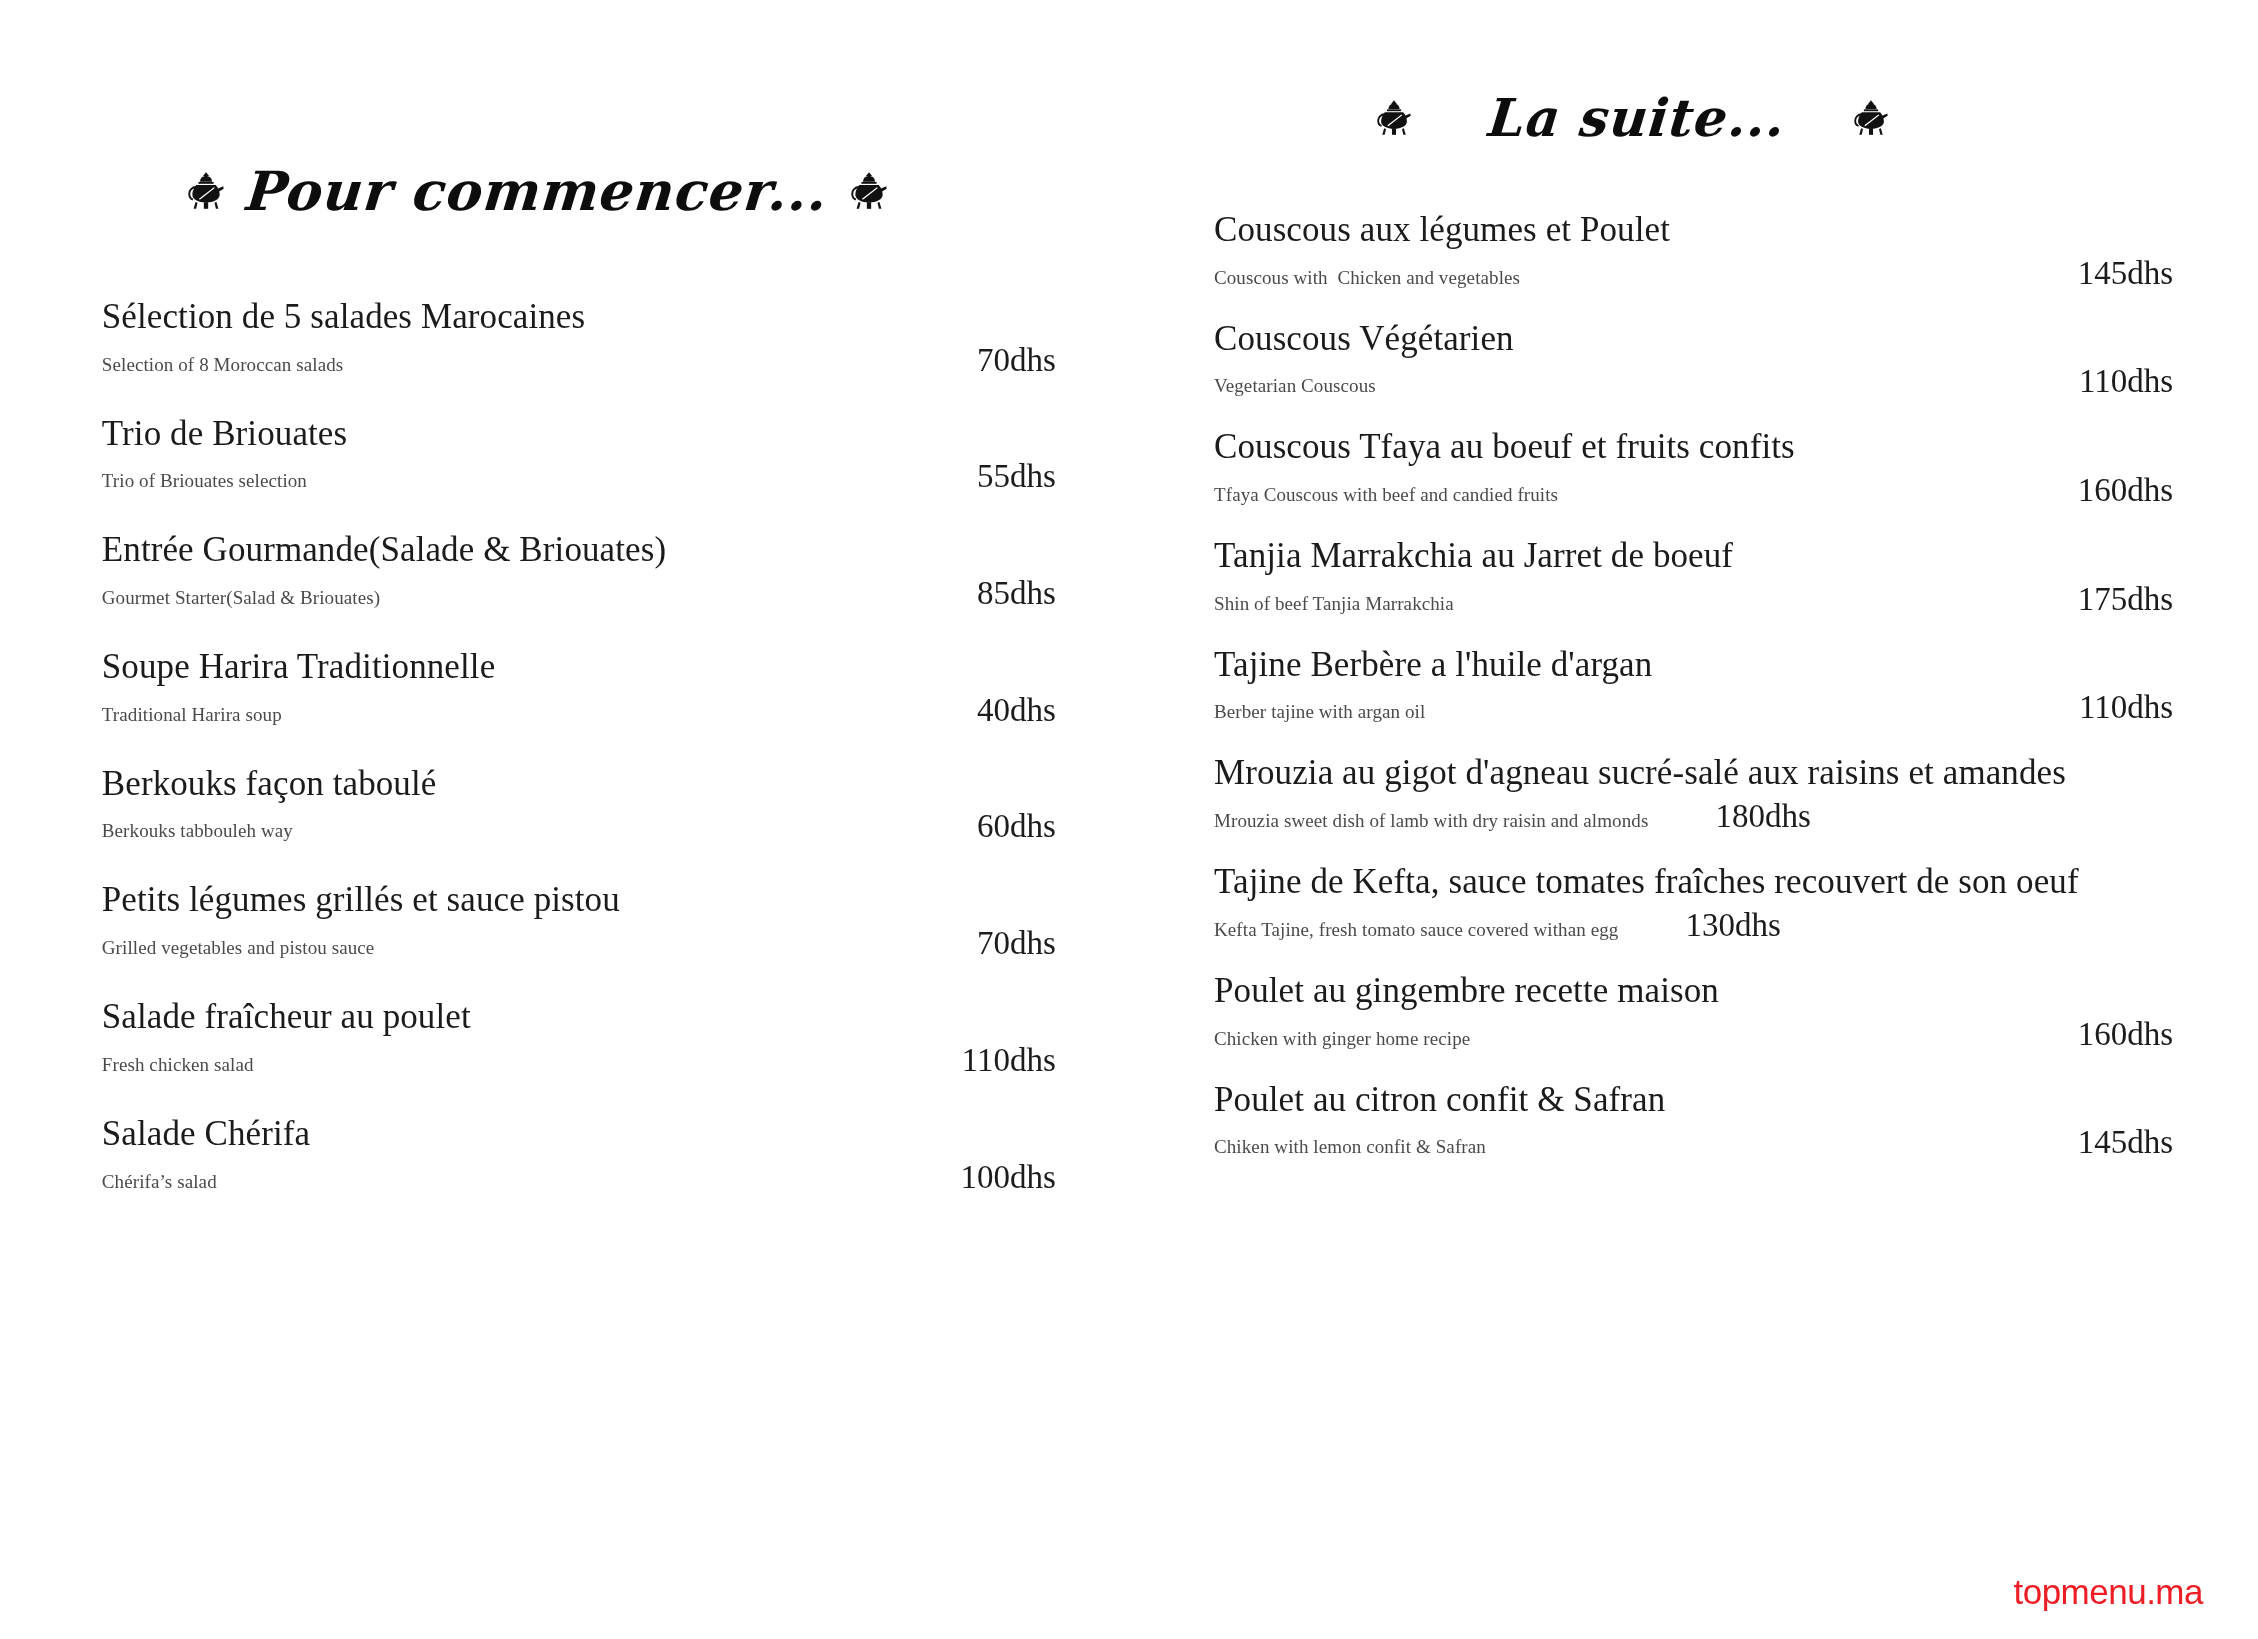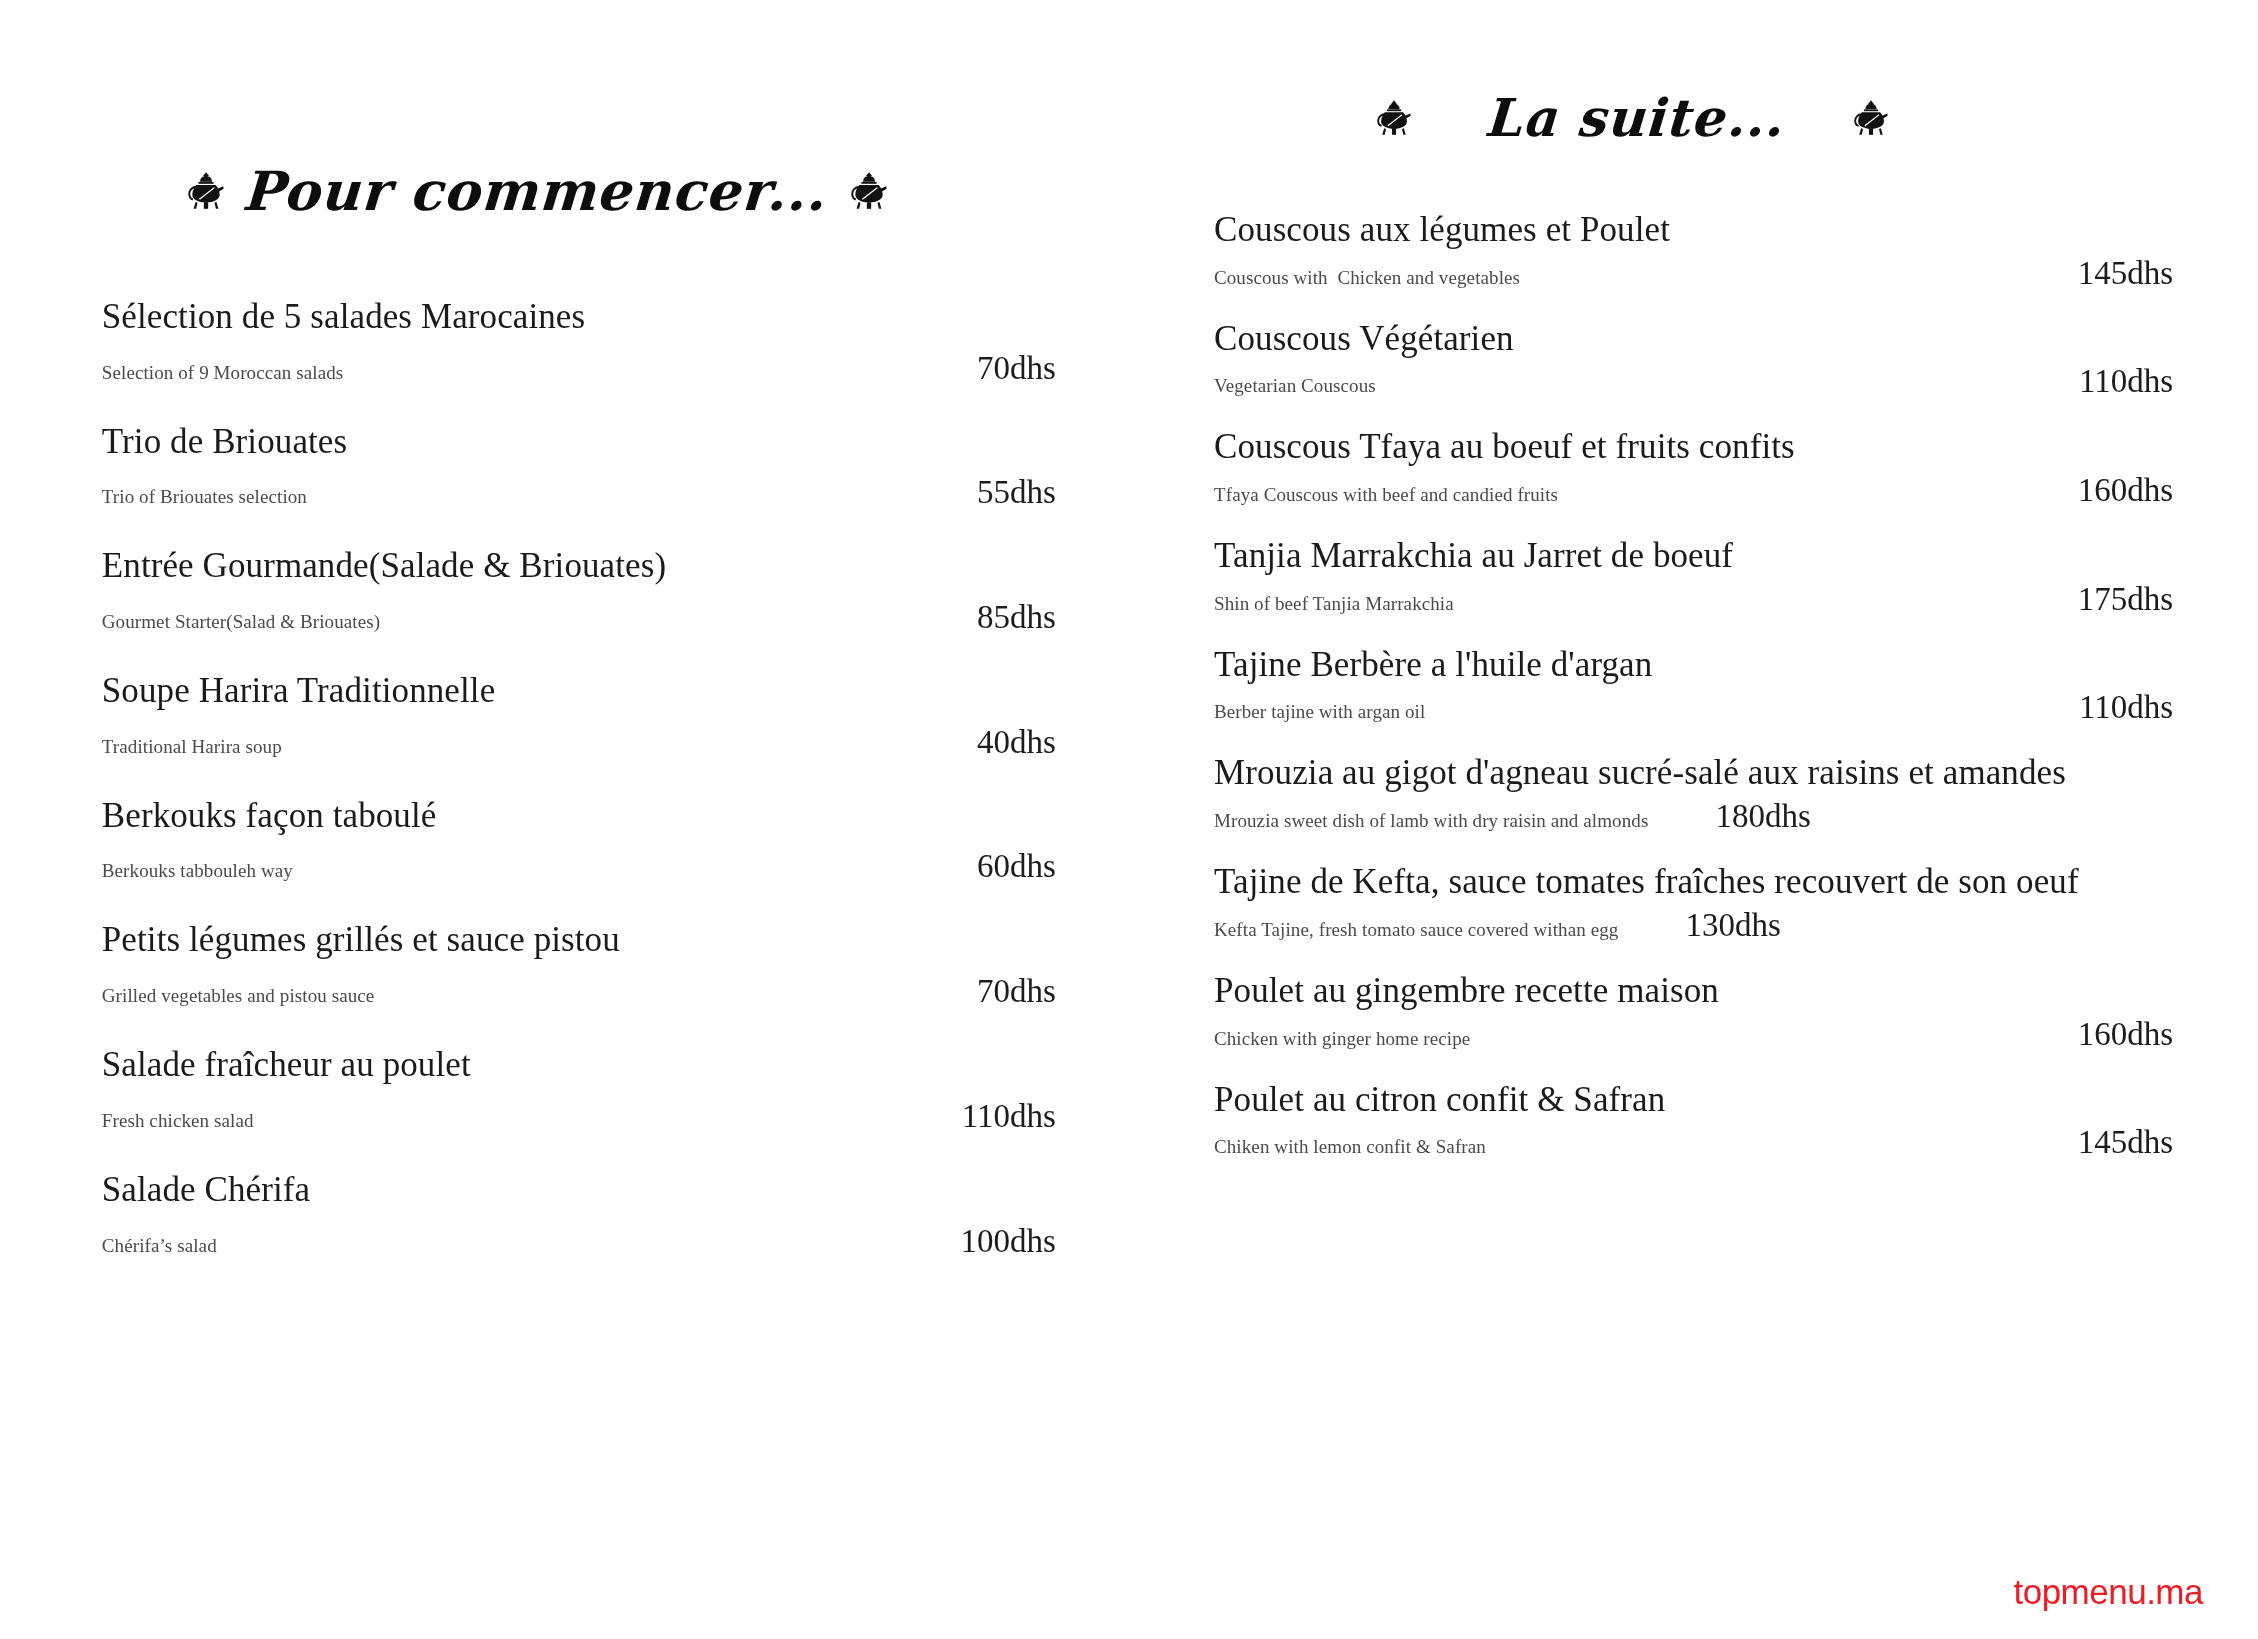--- a/index.html
+++ b/index.html
@@ -104,21 +104,21 @@
   
   .column-left  .price-col { width: 954px; }
   .column-right .price-col { width: 959px; }
 
   .row-inner { display: flex; align-items: baseline; }
   .en-cell   { flex: 0 0 auto; }
   .price-cell {
     flex: 0 0 auto;
     text-align: left;
   }
-  .column-left  .price-cell { margin-left: auto; margin-top: 8px; }
+  .column-left  .price-cell { margin-left: auto; }
   .column-right .price-cell { margin-left: auto; }
 
   
   .menu-item.tight .price-cell { margin-left: 36px; }
 
   
   .watermark {
     position: absolute;
     right: 56px;
     bottom: 27px;
@@ -165,21 +165,21 @@
           <path fill="#ffffff" d="M12.2 30.6 L28.8 17.8 L29.8 18.8 L13.2 31.6 Z"></path>
         </svg>
       </span>
     </div>
 
     <ul class="menu-list">
 
       <li class="menu-item">
         <div class="item-fr">Sélection de 5 salades Marocaines</div>
         <div class="row-inner price-col">
-          <span class="item-en en-cell">Selection of 9 Moroccan salads</span>
+          <span class="item-en en-cell">Selection of 8 Moroccan salads</span>
           <span class="item-price price-cell">70dhs</span>
         </div>
       </li>
 
       <li class="menu-item">
         <div class="item-fr">Trio de Briouates</div>
         <div class="row-inner price-col">
           <span class="item-en en-cell">Trio of Briouates selection</span>
           <span class="item-price price-cell">55dhs</span>
         </div>

